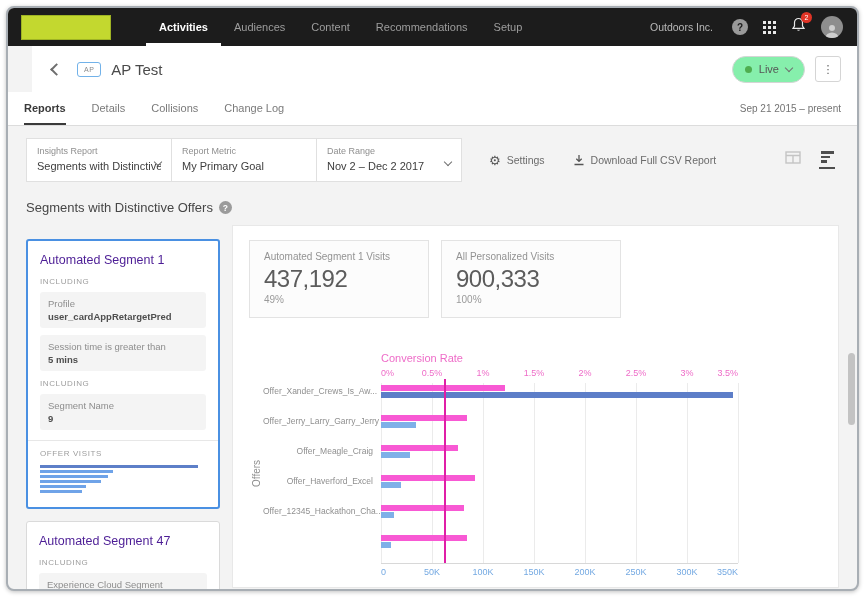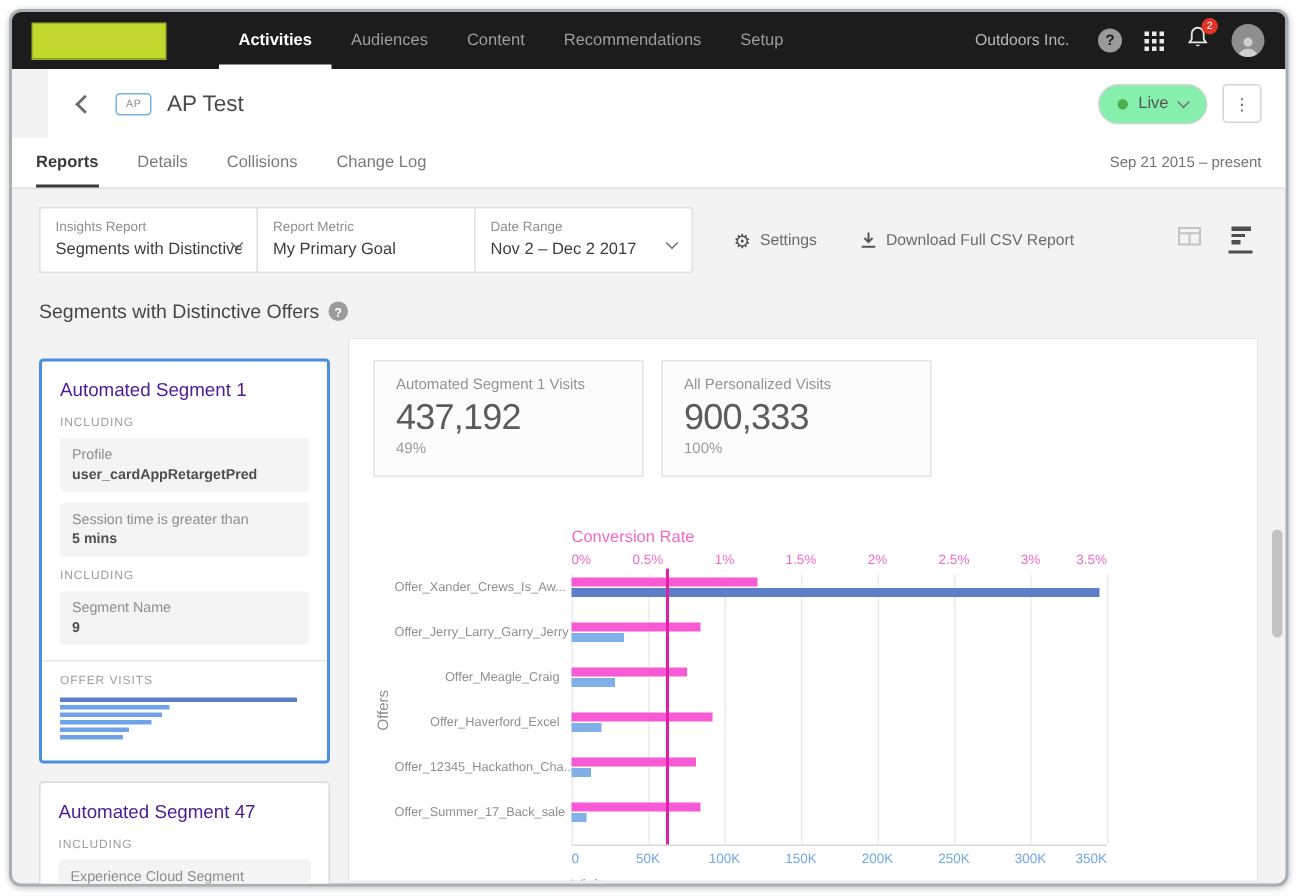--- a/index.html
+++ b/index.html
@@ -305,21 +305,20 @@
               <span class="tick" style="left: 100%; transform: translateX(-100%);">3.5%</span>
             </div>
           <div class="chart-body">
             <div class="ylabel">Offers</div>
             <div class="row-labels">
                 <div class="row-label">Offer_Xander_Crews_Is_Aw...</div>
                 <div class="row-label">Offer_Jerry_Larry_Garry_Jerry</div>
                 <div class="row-label">Offer_Meagle_Craig</div>
                 <div class="row-label">Offer_Haverford_Excel</div>
                 <div class="row-label">Offer_12345_Hackathon_Cha...</div>
-                <div class="row-label">Offer_Summer_17_Back_sale</div>
               </div>
             <div class="plot">
                 <div class="gridline" style="left: 0%;"></div>
                 <div class="gridline" style="left: 14.2857%;"></div>
                 <div class="gridline" style="left: 28.5714%;"></div>
                 <div class="gridline" style="left: 42.8571%;"></div>
                 <div class="gridline" style="left: 57.1429%;"></div>
                 <div class="gridline" style="left: 71.4286%;"></div>
                 <div class="gridline" style="left: 85.7143%;"></div>
                 <div class="gridline" style="left: 100%;"></div>

